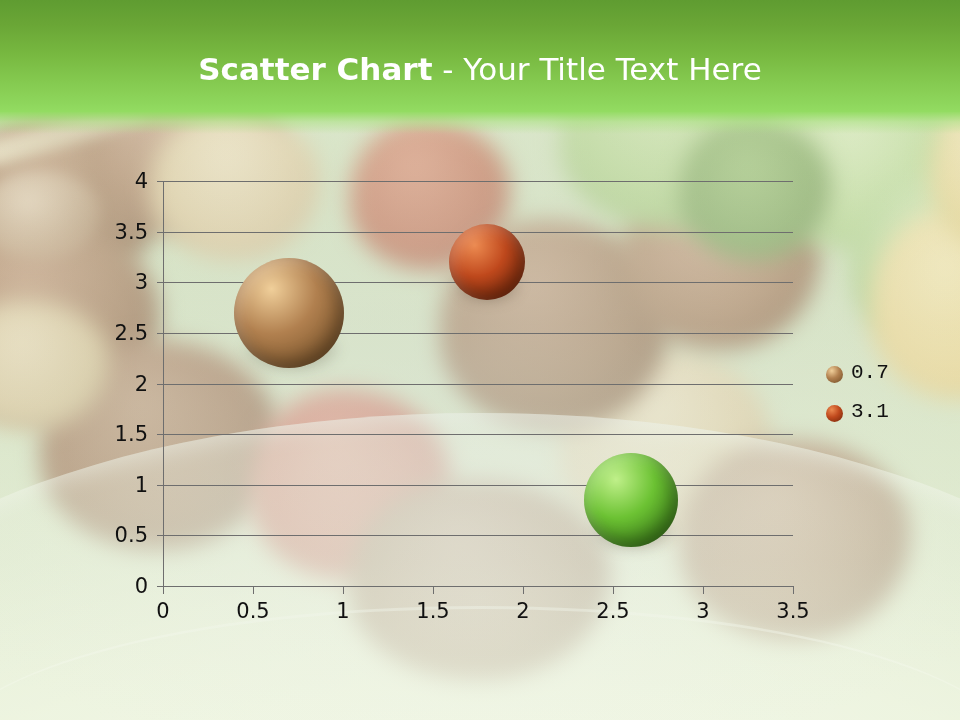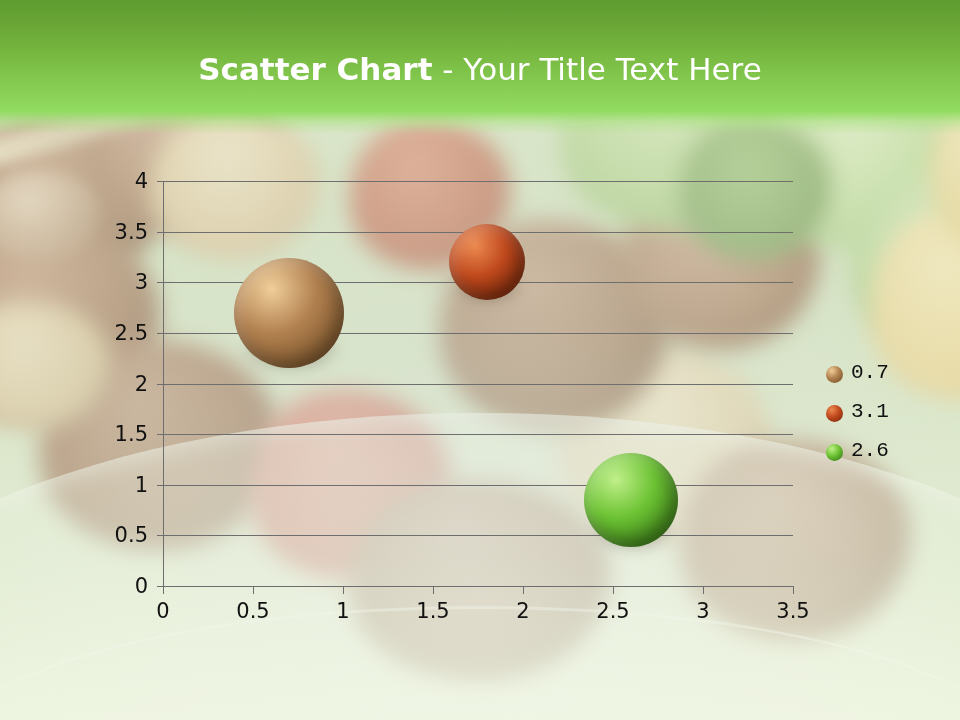--- a/index.html
+++ b/index.html
@@ -351,20 +351,16 @@
 
     <div id="legend">
         <div class="legend-row">
           <div class="legend-marker" style="background: radial-gradient(circle at 34% 28%, rgb(240, 207, 154) 0%, rgb(177, 128, 79) 45%, rgb(109, 74, 34) 100%);"></div>
           <div class="legend-label">0.7</div>
         </div>
         <div class="legend-row">
           <div class="legend-marker" style="background: radial-gradient(circle at 34% 28%, rgb(236, 138, 80) 0%, rgb(192, 73, 29) 45%, rgb(110, 36, 8) 100%);"></div>
           <div class="legend-label">3.1</div>
         </div>
-        <div class="legend-row">
-          <div class="legend-marker" style="background: radial-gradient(circle at 34% 28%, rgb(192, 240, 138) 0%, rgb(108, 194, 51) 45%, rgb(47, 107, 18) 100%);"></div>
-          <div class="legend-label">2.6</div>
-        </div>
       </div>
   </div>
 
 </div>
 
 </body></html>

